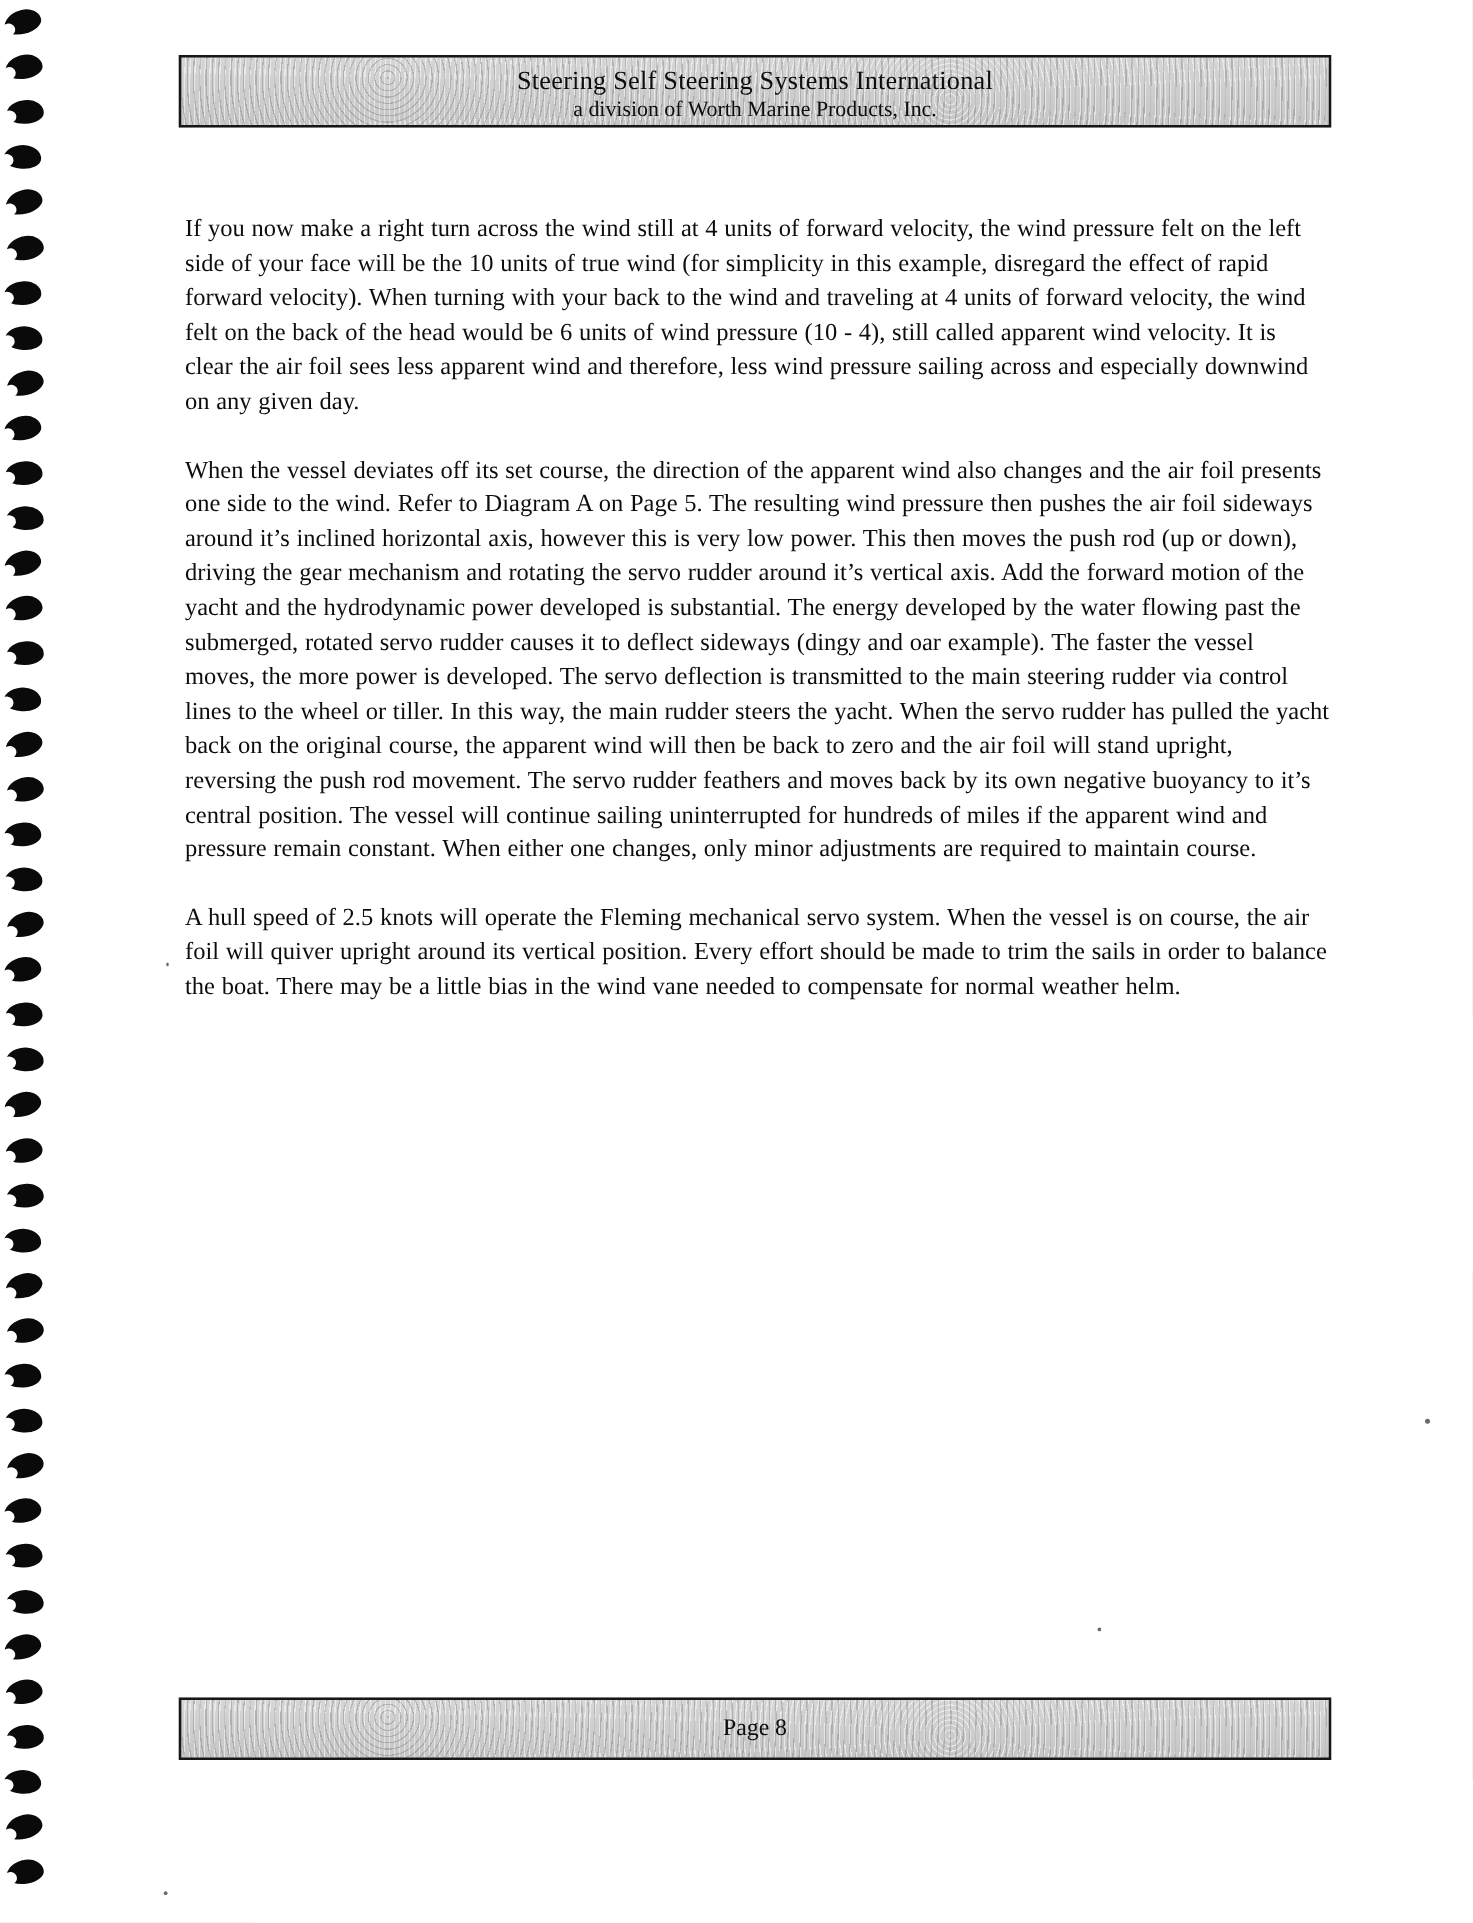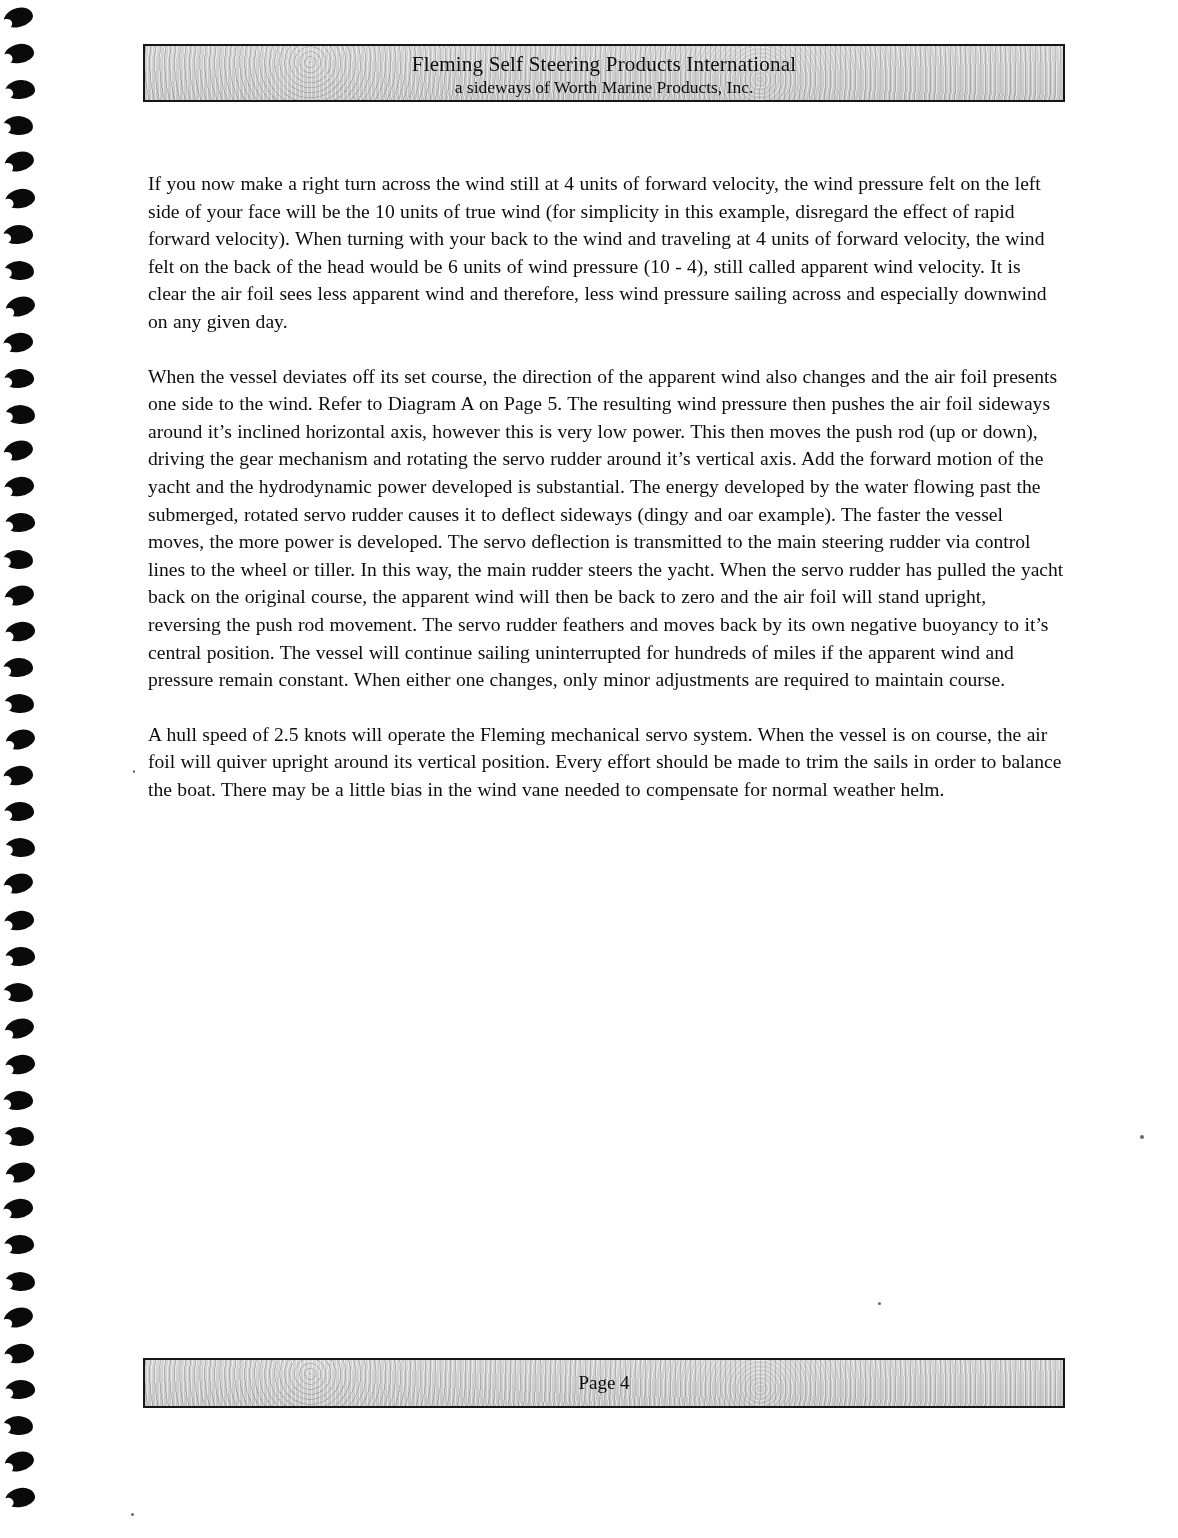--- a/index.html
+++ b/index.html
@@ -150,32 +150,32 @@
       <div class="hole" style="top: 1271.5px; left: 5px; transform: rotate(4deg);"></div>
       <div class="hole" style="top: 1307.6px; left: 3px; transform: rotate(-14deg);"></div>
       <div class="hole" style="top: 1343.7px; left: 4px; transform: rotate(-8deg);"></div>
       <div class="hole" style="top: 1379.8px; left: 5px; transform: rotate(-2deg);"></div>
       <div class="hole" style="top: 1415.9px; left: 3px; transform: rotate(4deg);"></div>
       <div class="hole" style="top: 1452px; left: 4px; transform: rotate(-14deg);"></div>
       <div class="hole" style="top: 1488.1px; left: 5px; transform: rotate(-8deg);"></div>
     </div>
 
   <div class="banner banner-header">
-    <div class="banner-title">Fleming Self Steering Products International</div>
-    <div class="banner-subtitle">a sideways of Worth Marine Products, Inc.</div>
+    <div class="banner-title">Steering Self Steering Systems International</div>
+    <div class="banner-subtitle">a division of Worth Marine Products, Inc.</div>
   </div>
 
   <div class="content">
     <p>If you now make a right turn across the wind still at 4 units of forward velocity, the wind pressure felt on the left side of your face will be the 10 units of true wind (for simplicity in this example, disregard the effect of rapid forward velocity).  When turning with your back to the wind and traveling at 4 units of forward velocity, the wind felt on the back of the head would be 6 units of wind pressure (10 - 4), still called apparent wind velocity.  It is clear the air foil sees less apparent wind and therefore, less wind pressure sailing across and especially downwind on any given day.</p>
     <p>When the vessel deviates off its set course, the direction of the apparent wind also changes and the air foil presents one side to the wind. Refer to Diagram A on Page 5.  The resulting wind pressure then pushes the air foil sideways around it’s inclined horizontal axis, however this is very low power.  This then moves the push rod (up or down), driving the gear mechanism and rotating the servo rudder around it’s vertical axis.  Add the forward motion of the yacht and the hydrodynamic power developed is substantial.  The energy developed by the water flowing past the submerged, rotated servo rudder causes it to deflect sideways (dingy and oar example).  The faster the vessel moves, the more power is developed.  The servo deflection is transmitted to the main steering rudder via control lines to the wheel or tiller. In this way, the main rudder steers the yacht.  When the servo rudder has pulled the yacht back on the original course, the apparent wind will then be back to zero and the air foil will stand upright, reversing the push rod movement.  The servo rudder feathers and moves back by its own negative buoyancy to it’s central position.  The vessel will continue sailing uninterrupted for hundreds of miles if the apparent wind and pressure remain constant.  When either one changes, only minor adjustments are required to maintain course.</p>
     <p>A hull speed of 2.5 knots will operate the Fleming mechanical servo system.  When the vessel is on course, the air foil will quiver upright around its vertical position.  Every effort should be made to trim the sails in order to balance the boat.  There may be a little bias in the wind vane needed to compensate for normal weather helm.</p>
   </div>
 
   <div class="speck" style="left:1140px; top:1135px; width:4px; height:4px;"></div>
   <div class="speck" style="left:878px; top:1302px; width:3px; height:3px;"></div>
   <div class="speck" style="left:133px; top:770px; width:2px; height:3px;"></div>
   <div class="speck" style="left:131px; top:1513px; width:3px; height:3px;"></div>
 
   <div class="banner banner-footer">
-    <div class="page-number">Page 4</div>
+    <div class="page-number">Page 8</div>
   </div>
 
 </div>
 
 </body></html>

